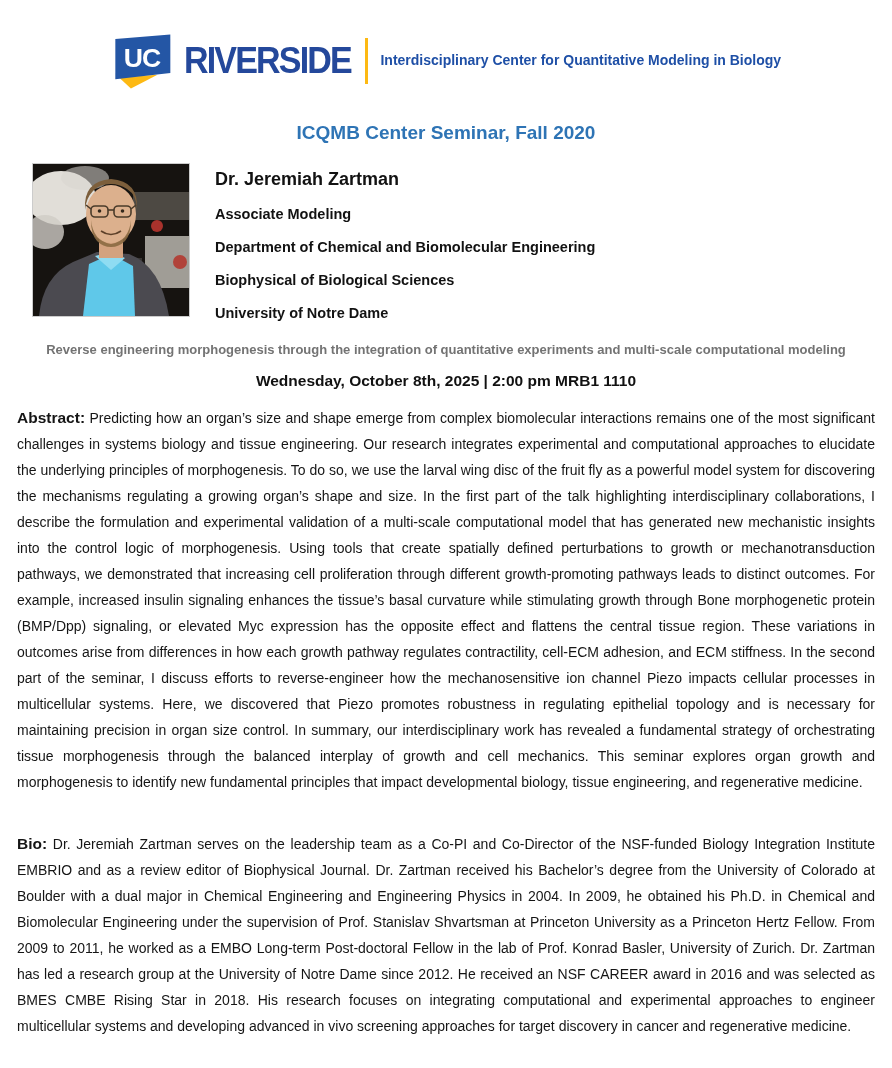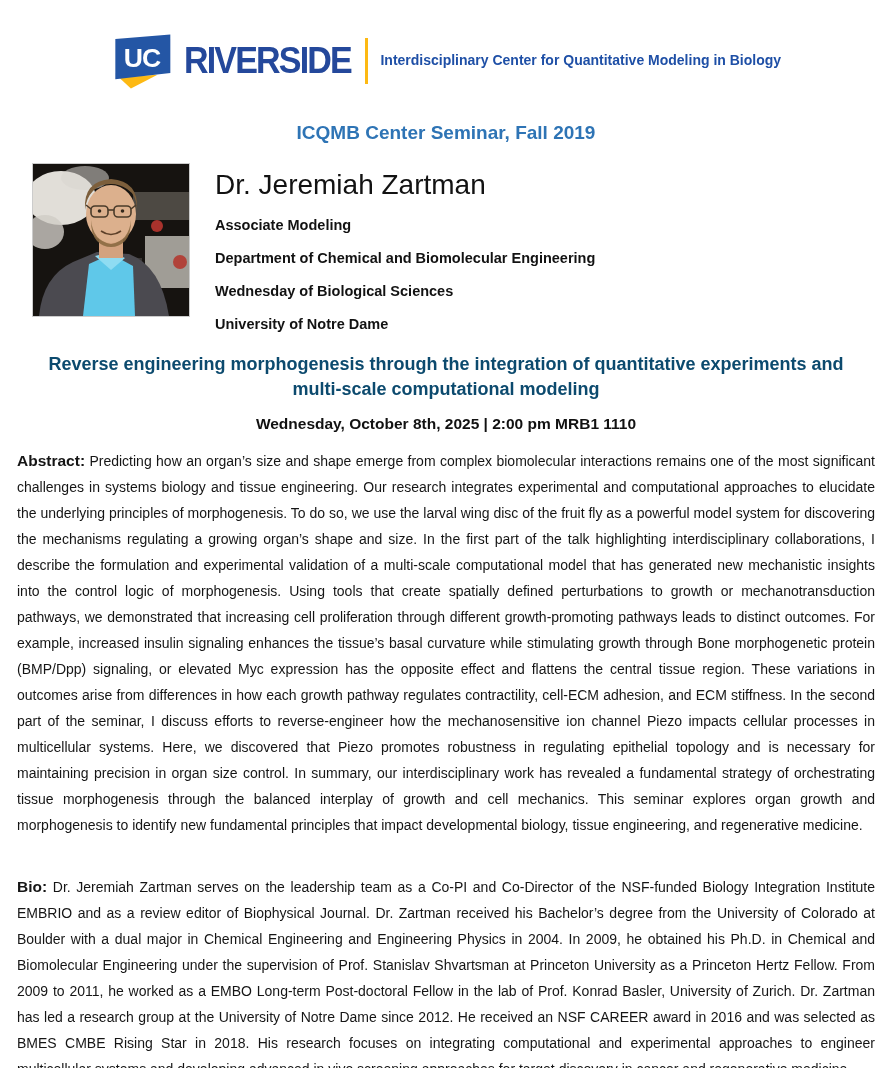--- a/index.html
+++ b/index.html
@@ -58,39 +58,39 @@
     flex:0 0 auto;
     width:156px;height:152px;
     border:1px solid #cccccc;
     box-sizing:content-box;
   }
   .speaker-info{
     margin-left:25px;
     padding-top:2px;
   }
   .speaker-name{
-    font-weight:normal;
-    font-size:28px;
+    font-weight:bold;
+    font-size:18px;
     margin:4px 0 16px 0;
   }
   .speaker-line{
     font-weight:bold;
     font-size:14.5px;
     margin:0 0 17px 0;
   }
   .speaker-line:last-child{margin-bottom:8px;}
   
   .talk-title{
     margin:12px auto 0 auto;
     max-width:820px;
     text-align:center;
     font-weight:bold;
-    font-size:18px;
+    font-size:13px;
     line-height:1.4;
-    color:#0c4a6e;
+    color:#737373;
   }
   .datetime{
     margin-top:13px;
     text-align:center;
     font-weight:bold;
     font-size:15.5px;
     color:#111111;
   }
   
   .body-para{
@@ -115,21 +115,21 @@
     <svg class="shield" width="66" height="62" viewBox="0 0 72 64" aria-hidden="true">
       <polygon points="12,50 54,47 25,62" fill="#FDB913"></polygon>
       <polygon points="8,8 68,3 68,45 8,52" fill="#2456A5"></polygon>
       <text x="37" y="39" text-anchor="middle" font-family="Liberation Sans, sans-serif" font-size="29" font-weight="bold" fill="#ffffff" letter-spacing="-1">UC</text>
     </svg>
     <div class="wordmark">RIVERSIDE</div>
     <div class="divider"></div>
     <div class="center-name">Interdisciplinary Center for Quantitative Modeling in Biology</div>
   </div>
 
-  <div class="series-title">ICQMB Center Seminar, Fall 2019</div>
+  <div class="series-title">ICQMB Center Seminar, Fall 2020</div>
 
   <div class="speaker-row">
     <div class="photo-frame">
       <svg width="156" height="152" viewBox="0 0 156 152" aria-hidden="true">
         <rect width="156" height="152" fill="#161310"></rect>
         <ellipse cx="28" cy="34" rx="35" ry="27" fill="#ece9e4" opacity="0.95"></ellipse>
         <ellipse cx="12" cy="68" rx="19" ry="17" fill="#cfccc6" opacity="0.8"></ellipse>
         <ellipse cx="52" cy="14" rx="24" ry="12" fill="#d8d5cf" opacity="0.55"></ellipse>
         <rect x="100" y="28" width="56" height="28" fill="#6b675f" opacity="0.65"></rect>
         <rect x="112" y="72" width="44" height="52" fill="#b9b6ae" opacity="0.85"></rect>
@@ -153,21 +153,21 @@
         </g>
         <circle cx="66.5" cy="47" r="1.8" fill="#33281c"></circle>
         <circle cx="89.5" cy="47" r="1.8" fill="#33281c"></circle>
         <path d="M68,67 Q78,74 88,67" stroke="#5d4029" stroke-width="1.6" fill="none"></path>
       </svg>
     </div>
     <div class="speaker-info">
       <div class="speaker-name">Dr. Jeremiah Zartman</div>
       <div class="speaker-line">Associate Modeling</div>
       <div class="speaker-line">Department of Chemical and Biomolecular Engineering</div>
-      <div class="speaker-line">Wednesday of Biological Sciences</div>
+      <div class="speaker-line">Biophysical of Biological Sciences</div>
       <div class="speaker-line">University of Notre Dame</div>
     </div>
   </div>
 
   <div class="talk-title">Reverse engineering morphogenesis through the integration of quantitative experiments and multi-scale computational modeling</div>
   <div class="datetime">Wednesday, October 8th, 2025 | 2:00 pm MRB1 1110</div>
 
   <p class="body-para"><span class="para-label">Abstract:</span><span> Predicting how an organ’s size and shape emerge from complex biomolecular interactions remains one of the most significant challenges in systems biology and tissue engineering. Our research integrates experimental and computational approaches to elucidate the underlying principles of morphogenesis. To do so, we use the larval wing disc of the fruit fly as a powerful model system for discovering the mechanisms regulating a growing organ’s shape and size. In the first part of the talk highlighting interdisciplinary collaborations, I describe the formulation and experimental validation of a multi-scale computational model that has generated new mechanistic insights into the control logic of morphogenesis. Using tools that create spatially defined perturbations to growth or mechanotransduction pathways, we demonstrated that increasing cell proliferation through different growth-promoting pathways leads to distinct outcomes. For example, increased insulin signaling enhances the tissue’s basal curvature while stimulating growth through Bone morphogenetic protein (BMP/Dpp) signaling, or elevated Myc expression has the opposite effect and flattens the central tissue region. These variations in outcomes arise from differences in how each growth pathway regulates contractility, cell-ECM adhesion, and ECM stiffness. In the second part of the seminar, I discuss efforts to reverse-engineer how the mechanosensitive ion channel Piezo impacts cellular processes in multicellular systems. Here, we discovered that Piezo promotes robustness in regulating epithelial topology and is necessary for maintaining precision in organ size control. In summary, our interdisciplinary work has revealed a fundamental strategy of orchestrating tissue morphogenesis through the balanced interplay of growth and cell mechanics. This seminar explores organ growth and morphogenesis to identify new fundamental principles that impact developmental biology, tissue engineering, and regenerative medicine.</span></p>
 
   <p class="body-para"><span class="para-label">Bio:</span><span> Dr. Jeremiah Zartman serves on the leadership team as a Co-PI and Co-Director of the NSF-funded Biology Integration Institute EMBRIO and as a review editor of Biophysical Journal. Dr. Zartman received his Bachelor’s degree from the University of Colorado at Boulder with a dual major in Chemical Engineering and Engineering Physics in 2004. In 2009, he obtained his Ph.D. in Chemical and Biomolecular Engineering under the supervision of Prof. Stanislav Shvartsman at Princeton University as a Princeton Hertz Fellow. From 2009 to 2011, he worked as a EMBO Long-term Post-doctoral Fellow in the lab of Prof. Konrad Basler, University of Zurich. Dr. Zartman has led a research group at the University of Notre Dame since 2012. He received an NSF CAREER award in 2016 and was selected as BMES CMBE Rising Star in 2018. His research focuses on integrating computational and experimental approaches to engineer multicellular systems and developing advanced in vivo screening approaches for target discovery in cancer and regenerative medicine.</span></p>

